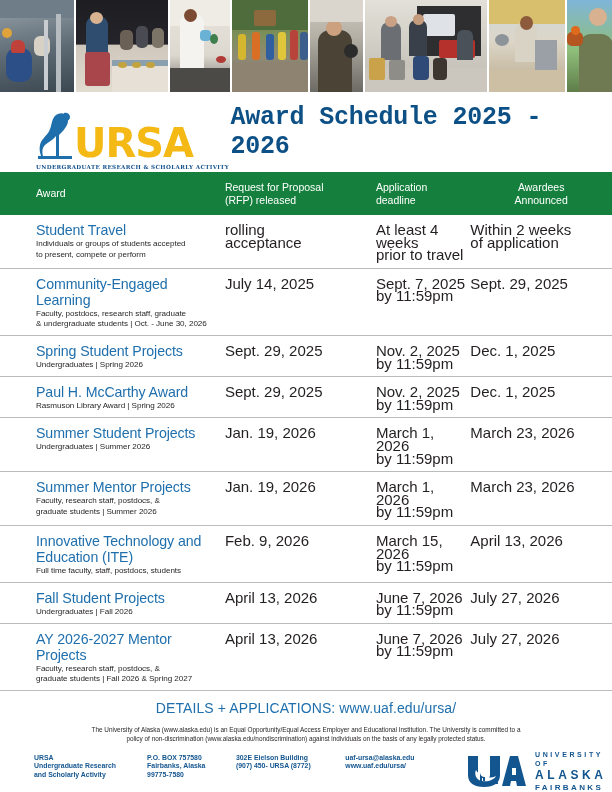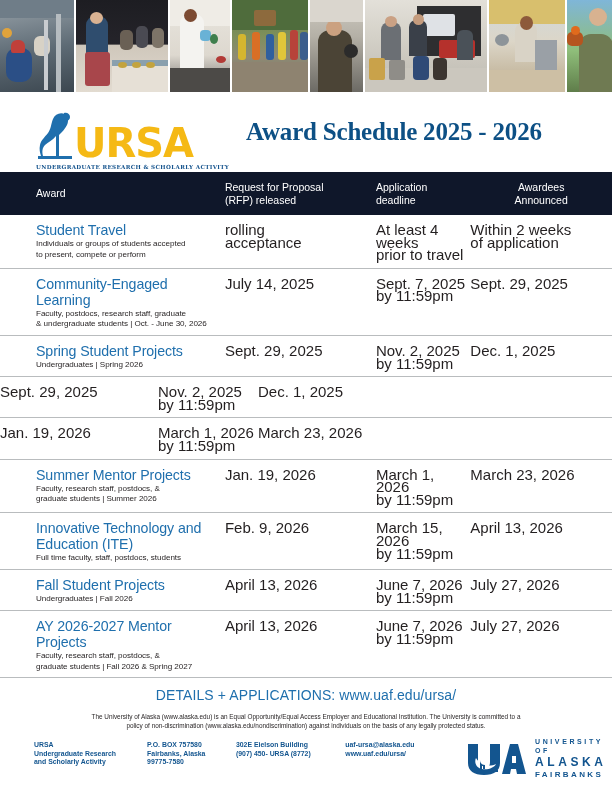--- a/index.html
+++ b/index.html
@@ -43,29 +43,29 @@
     color:#f5b915;line-height:36px;margin-left:-4px;
   }
   .logo-tag{
     position:absolute;left:2px;bottom:-9px;width:190px;
     font-family:"DejaVu Serif", serif;
     font-size:5.6px;letter-spacing:.35px;color:#13528c;
     font-weight:bold;text-align:center;
     white-space:nowrap;
   }
   .doc-title{
-    font-family:Liberation Serif, serif;
+    font-family:Liberation Mono, monospace;
     font-weight:bold;font-size:25px;color:#0d5085;
-    margin-left:26px;letter-spacing:-0.2px;
+    margin-left:12px;letter-spacing:-0.2px;
   }
 
   
   .table{width:612px;}
   .thead{
-    background:#0f172a;color:#ffffff;
+    background:#15803d;color:#ffffff;
     height:43px;display:flex;align-items:center;
     font-size:10.5px;line-height:12.4px;
   }
   .row{
     display:flex;
     border-bottom:1px solid #b9bcbe;
     box-sizing:border-box;
     padding-top:7px;padding-bottom:6px;
   }
   .row:first-of-type{border-top:none;}
@@ -320,32 +320,40 @@
         </div>
         <div class="c-dead">
           <div class="cellval">Nov. 2, 2025</div>
           <div class="cellval" style="padding-top: 0px;">by 11:59pm</div>
         </div>
         <div class="c-awd">
           <div class="cellval">Dec. 1, 2025</div>
         </div>
       </div>
       <div class="row">
+        <div class="c-type">
+          <div class="award-name">Paul H. McCarthy Award</div>
+          <div class="award-sub">Rasmuson Library Award | Spring 2026</div>
+        </div>
         <div class="c-rfp">
           <div class="cellval">Sept. 29, 2025</div>
         </div>
         <div class="c-dead">
           <div class="cellval">Nov. 2, 2025</div>
           <div class="cellval" style="padding-top: 0px;">by 11:59pm</div>
         </div>
         <div class="c-awd">
           <div class="cellval">Dec. 1, 2025</div>
         </div>
       </div>
       <div class="row">
+        <div class="c-type">
+          <div class="award-name">Summer Student Projects</div>
+          <div class="award-sub">Undergraduates | Summer 2026</div>
+        </div>
         <div class="c-rfp">
           <div class="cellval">Jan. 19, 2026</div>
         </div>
         <div class="c-dead">
           <div class="cellval">March 1, 2026</div>
           <div class="cellval" style="padding-top: 0px;">by 11:59pm</div>
         </div>
         <div class="c-awd">
           <div class="cellval">March 23, 2026</div>
         </div>

